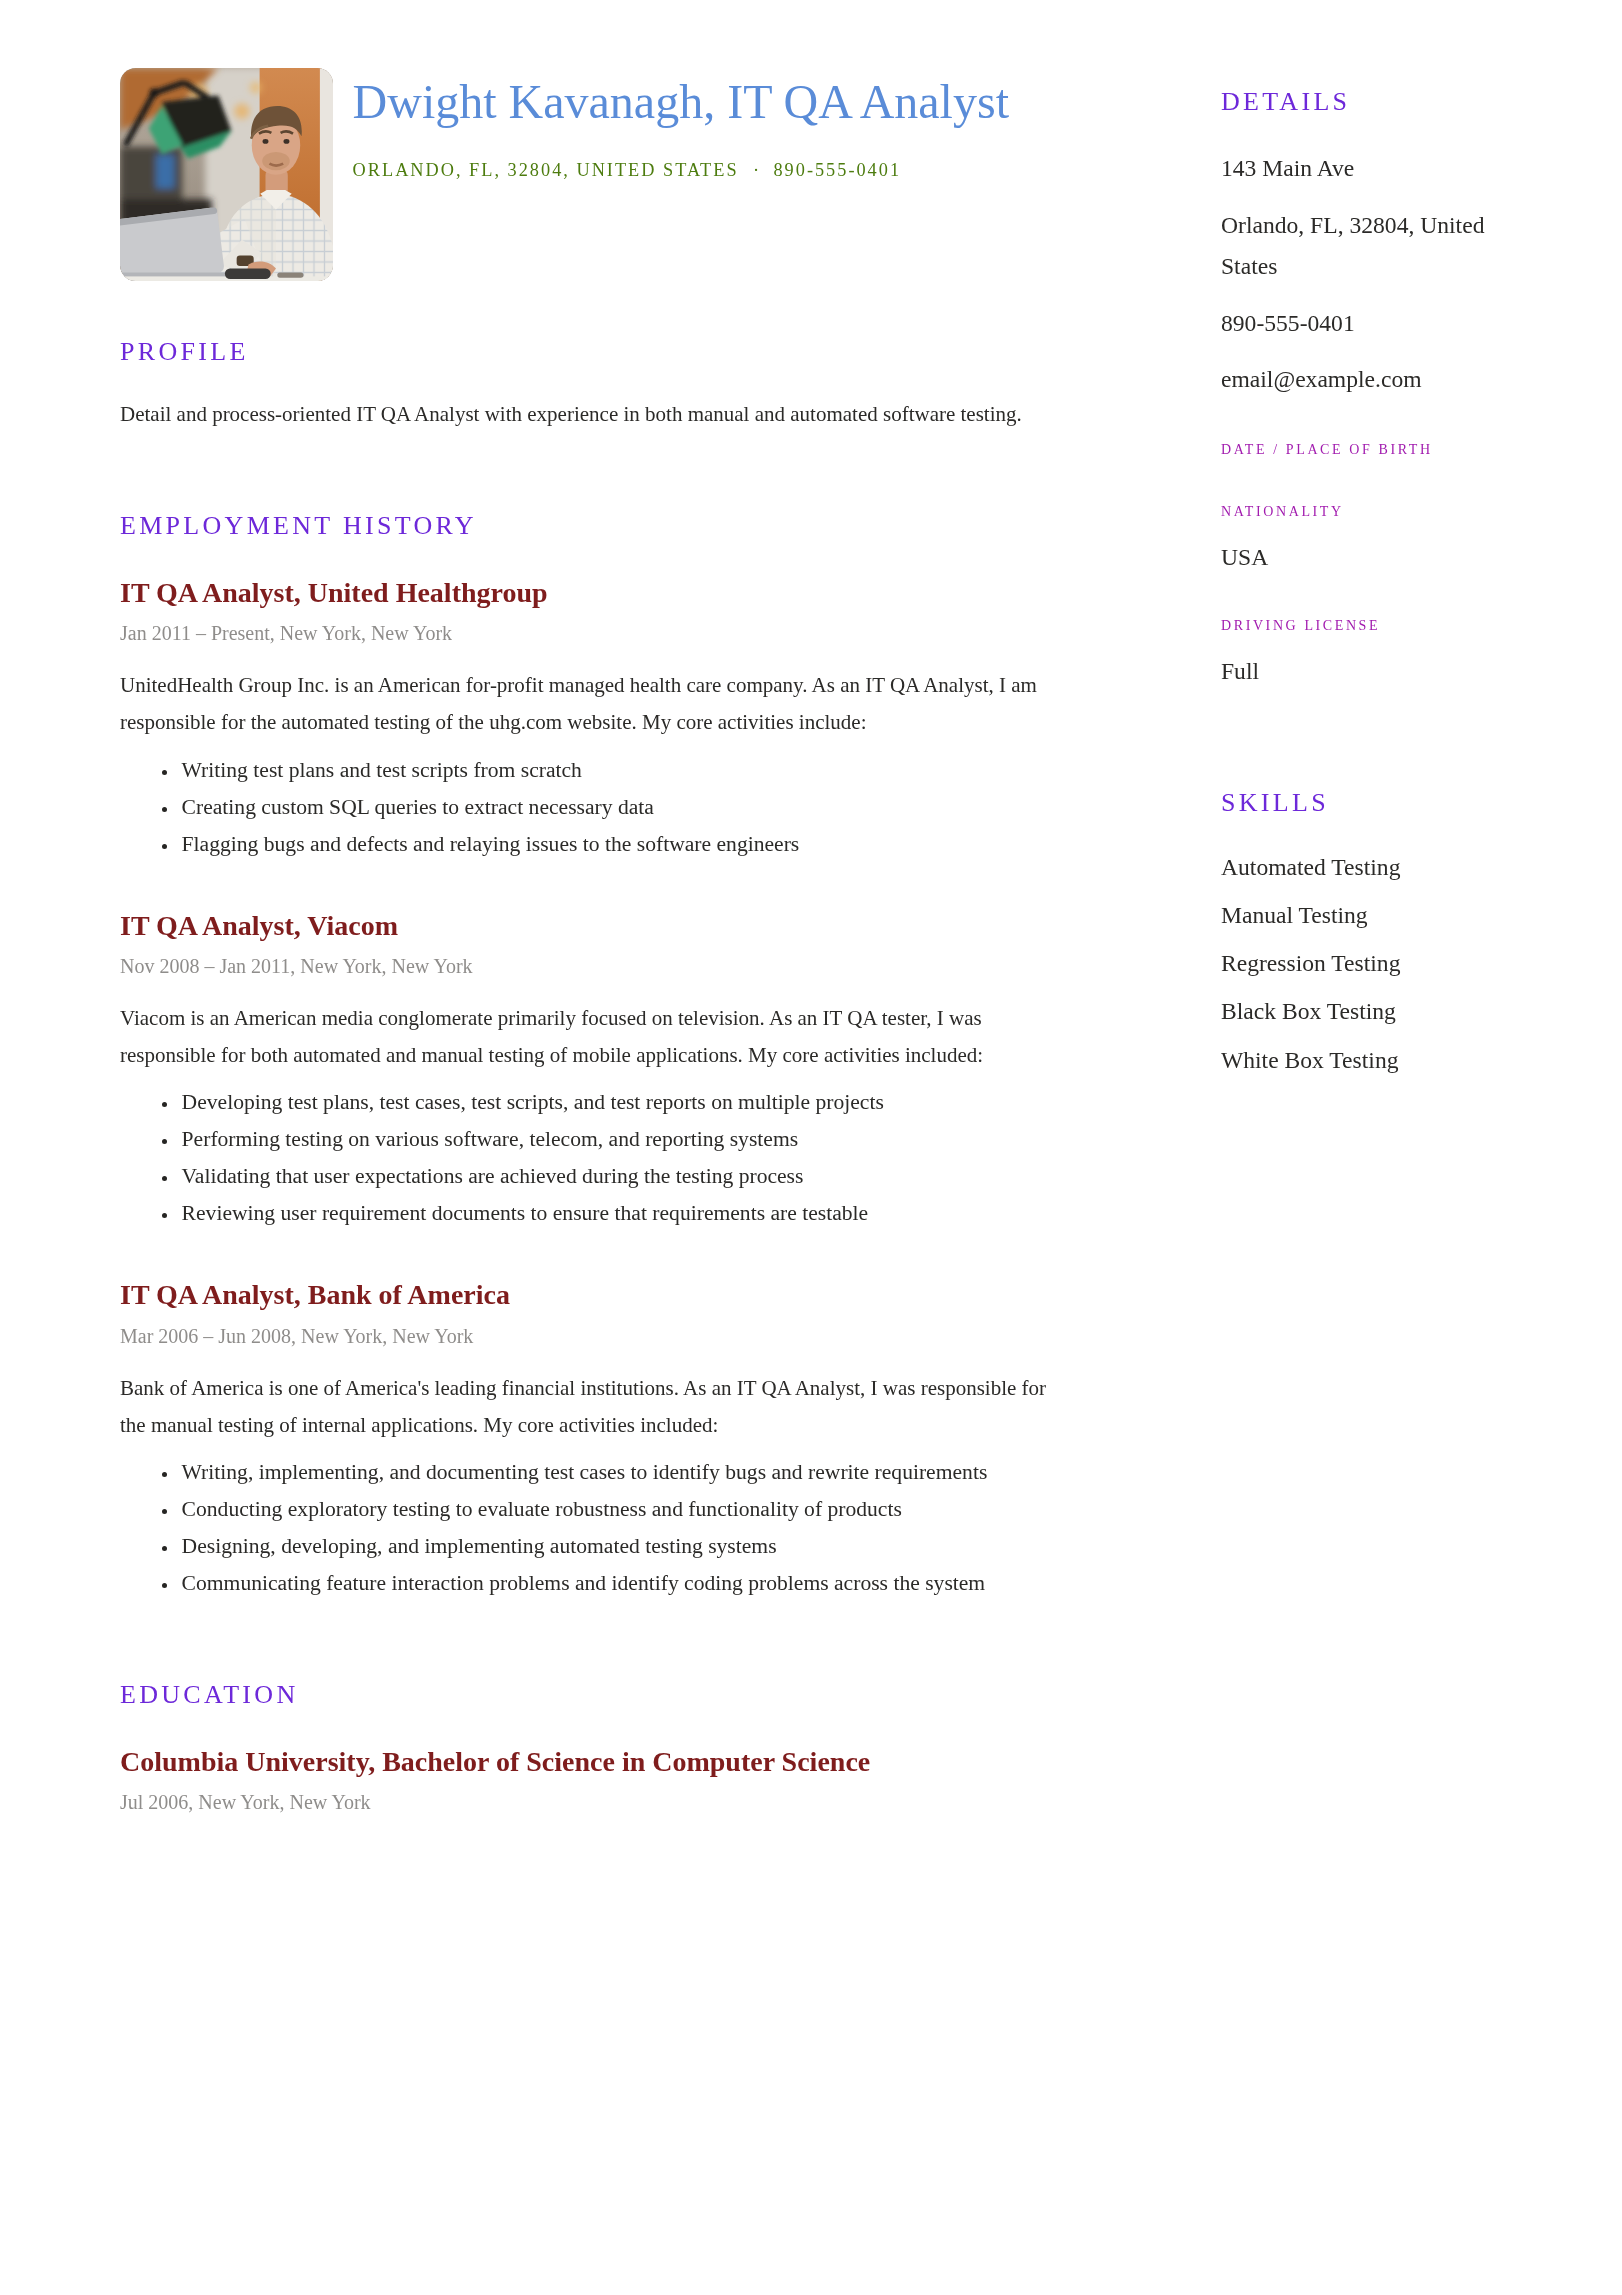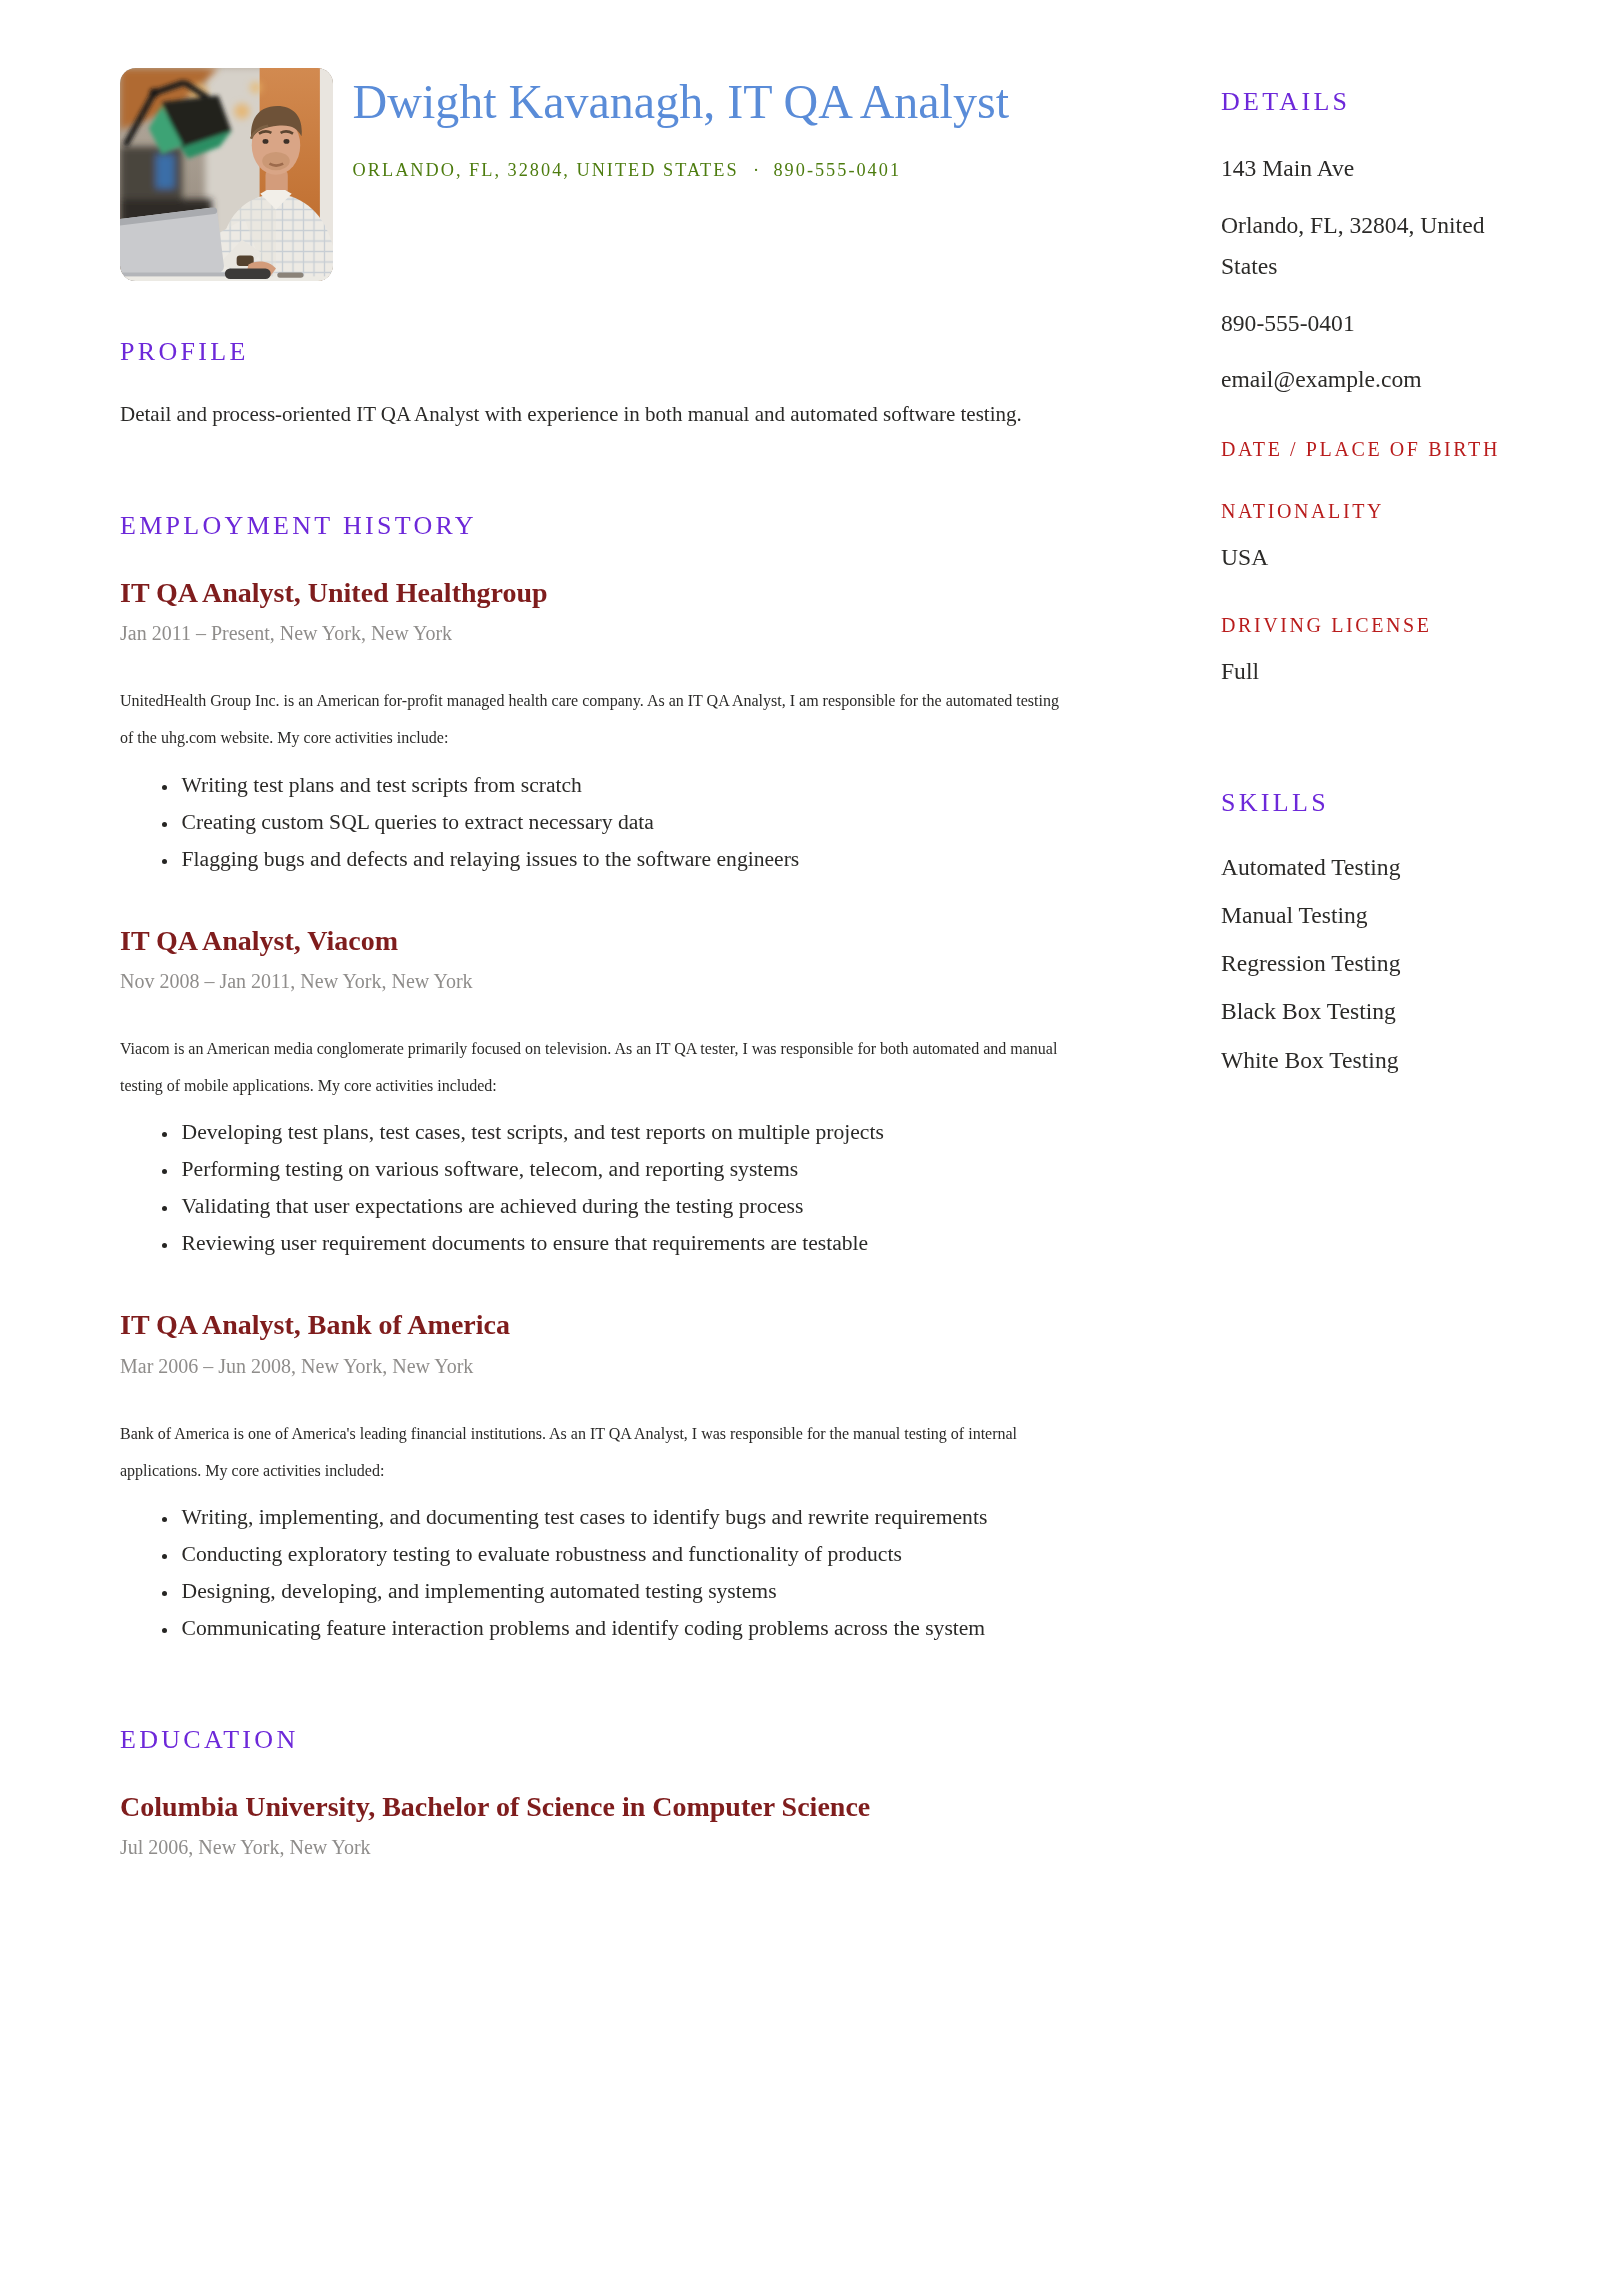--- a/index.html
+++ b/index.html
@@ -63,37 +63,37 @@
   
   .profile-sec { margin-top: 55px; }
   .profile-text { margin-top: 29px; font-size: 21px; line-height: 37px; }
 
   
   .employment-sec { margin-top: 77px; }
   .job { margin-top: 35px; }
   .job + .job { margin-top: 46px; }
   .job-title { font-size: 28px; font-weight: 700; line-height: 34px; color: #7f1d1d; }
   .job-date  { margin-top: 9.2px; font-size: 20px; line-height: 29px; color: #8f8d8b; }
-  .job-desc  { margin-top: 34px; font-size: 16px; line-height: 37px; }
+  .job-desc  { margin-top: 19px; font-size: 21px; line-height: 37px; }
   .job ul { margin-top: 10.5px; padding-left: 59px; list-style: disc; }
   .job li { font-size: 21.6px; line-height: 37px; padding-left: 2.6px; }
   .job li::marker { color: #262523; font-size: 18.3px; }
 
   
   .education-sec { margin-top: 77px; padding-bottom: 65px; }
   .edu-item { margin-top: 35px; }
 
   
   .side-group-val { margin-top: 31px; font-size: 23.6px; line-height: 41px; }
   .side-block { margin-bottom: 15.7px; }
   .side-label {
     margin-top: 38px;
-    font-size: 20px;
+    font-size: 14px;
     letter-spacing: 2.6px;
-    color: #b91c1c;
+    color: #a21caf;
     line-height: 23.6px;
   }
   .side-val { margin-top: 14.4px; font-size: 23.6px; line-height: 38px; }
 
   .skills-sec { margin-top: 97px; }
   .skills-list { margin-top: 29px; list-style: none; }
   .skills-list li { font-size: 23.6px; line-height: 41px; margin-bottom: 7.2px; }
 </style>
 </head>
 <body>

